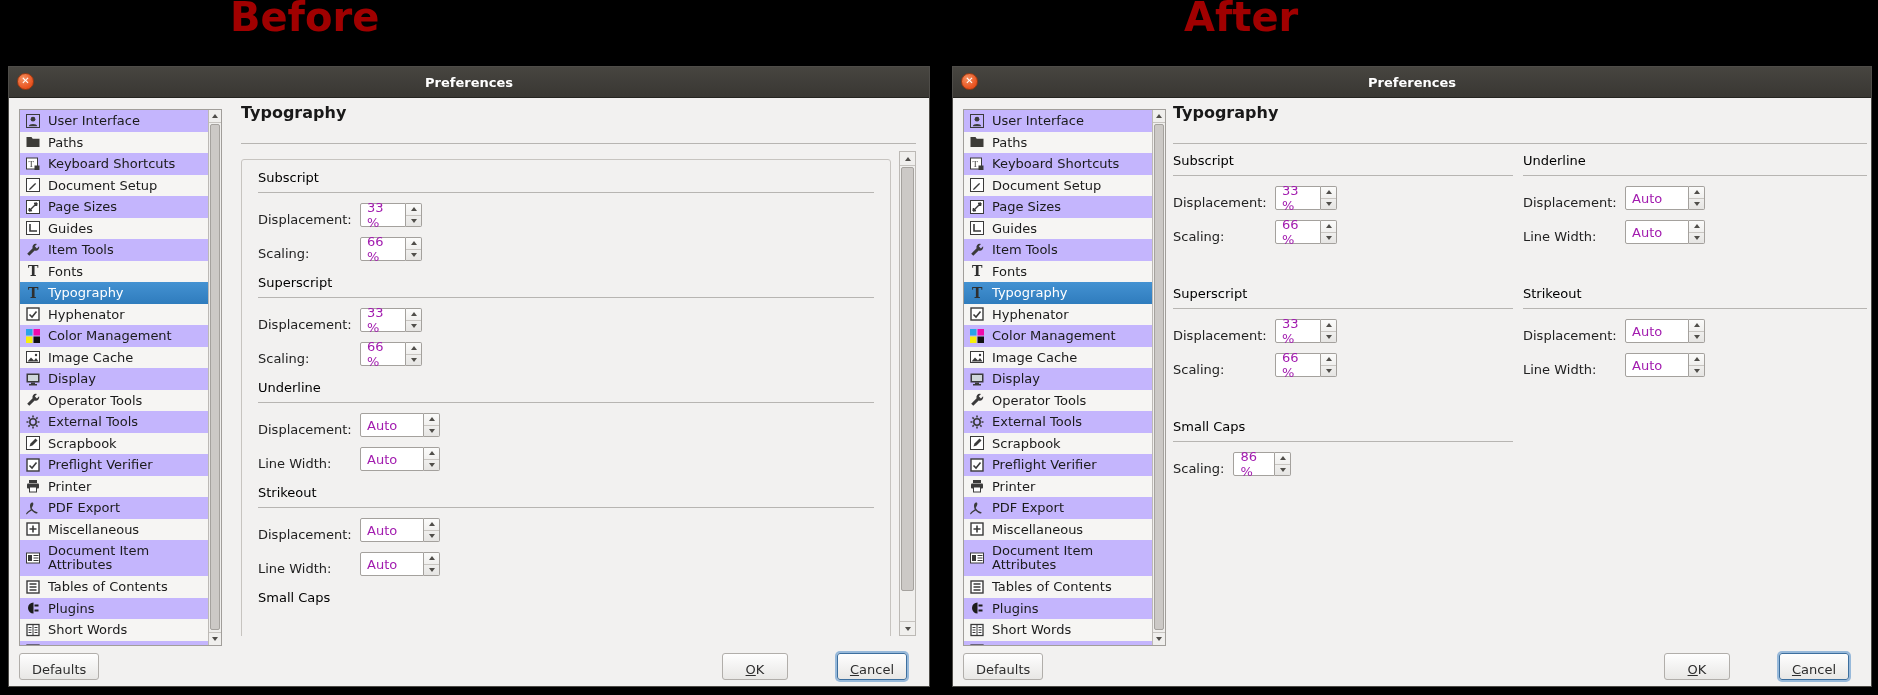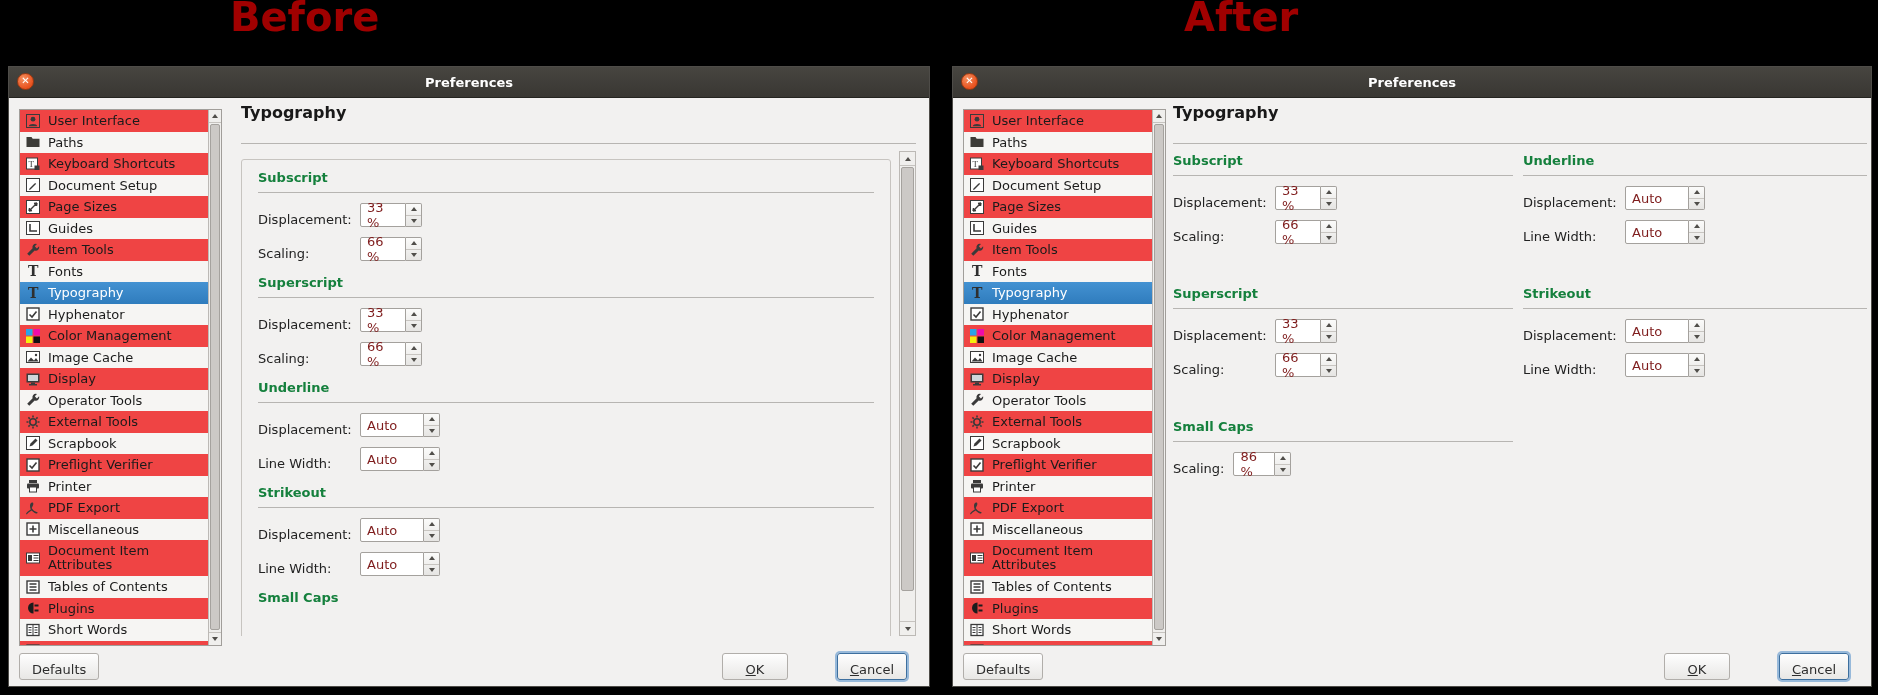--- a/index.html
+++ b/index.html
@@ -10,21 +10,21 @@
 
   .win{position:absolute;top:66px;height:621px;background:#f2f1f0;border:1px solid #4e4c48;box-sizing:border-box;}
   #win-before{left:8px;width:922px;}
   #win-after{left:952px;width:920px;}
 
   .titlebar{position:absolute;top:0;left:0;right:0;height:30px;background:linear-gradient(#474540,#393733);border-bottom:1px solid #252420;display:flex;align-items:center;justify-content:center;}
   .title{color:#fff;font-size:13px;font-weight:bold;}
   .closebtn{position:absolute;left:8px;top:6px;width:17px;height:17px;border-radius:50%;background:radial-gradient(circle at 35% 30%,#f58f5e,#e8521f 70%);border:1px solid #9c3a12;box-sizing:border-box;display:flex;align-items:center;justify-content:center;cursor:default;}
   .closebtn .x{color:#fff;font-size:10px;font-weight:bold;line-height:1;margin-top:-1px;}
 
-  .sidebar{position:absolute;left:10px;top:42px;width:203px;height:537px;background:#ef4444;border:1px solid #a19e9a;box-sizing:border-box;}
+  .sidebar{position:absolute;left:10px;top:42px;width:203px;height:537px;background:#c4b5fd;border:1px solid #a19e9a;box-sizing:border-box;}
   .sidebar-items{position:absolute;left:0;top:0;right:13px;bottom:0;overflow:hidden;}
   .side-item{display:flex;align-items:center;gap:7px;height:21.5px;padding-left:5px;font-size:13px;color:#1b1b1b;box-sizing:border-box;}
   .side-item:nth-child(even){background:#f6f5f3;}
   .side-item.twoline{height:36px;}
   .side-item.twoline .side-label{white-space:normal;line-height:1.1;}
   .side-label{white-space:nowrap;}
   .side-item.selected{background:linear-gradient(#4492d2,#2f7cbd);color:#fff;}
   .icon{width:16px;height:16px;flex:none;display:inline-block;}
   .icon svg{width:16px;height:16px;display:block;}
 
@@ -47,28 +47,28 @@
 
   .viewport{position:absolute;left:232px;top:84px;width:650px;height:485px;overflow:hidden;}
   .groupbox{margin-top:8px;border:1px solid #c7c4c0;border-radius:3px;padding:10px 16px;min-height:620px;box-sizing:border-box;}
   .main-scroll{position:absolute;left:890px;top:84px;width:17px;height:485px;border:1px solid #bcb9b5;background:#f0efed;box-sizing:border-box;}
   .main-scroll .sb-btn{height:14px;}
   .main-scroll .sb-thumb{top:15px;height:424px;}
 
   .aftergrid{position:absolute;left:220px;top:86px;width:694px;display:grid;grid-template-columns:340px 344px;column-gap:10px;row-gap:18px;}
 
   .section{margin-bottom:14px;}
-  .sec-heading{font-size:13px;font-weight:bold;color:#15803d;height:18px;}
+  .sec-heading{font-size:13px;font-weight:normal;color:#000000;height:18px;}
   .sec-rule{height:1px;background:#b7b5b2;margin:4px 0 10px;}
   .prow{display:flex;align-items:flex-end;height:24px;margin-bottom:10px;font-size:13px;color:#222;}
   .rlabel{width:102px;flex:none;}
   .section.compact .rlabel{width:auto;margin-right:9px;}
 
   .spin{display:inline-flex;height:24px;box-sizing:border-box;}
-  .spin-field{display:flex;align-items:center;padding:0 6px;border:1px solid #a4a19d;background:#fff;border-radius:2px 0 0 2px;box-sizing:border-box;font-size:13px;color:#7f1d1d;}
+  .spin-field{display:flex;align-items:center;padding:0 6px;border:1px solid #a4a19d;background:#fff;border-radius:2px 0 0 2px;box-sizing:border-box;font-size:13px;color:#a21caf;}
   .spin-btns{width:16px;flex:none;display:flex;flex-direction:column;border:1px solid #a4a19d;border-left:none;border-radius:0 2px 2px 0;background:linear-gradient(#fbfbfa,#e6e5e3);box-sizing:border-box;}
   .spin-b{flex:1;display:flex;align-items:center;justify-content:center;}
   .spin-b.up{border-bottom:1px solid #c8c5c1;}
 
   .btnrow{position:absolute;left:10px;top:586px;display:flex;align-items:center;gap:18px;}
   #win-before .btnrow{width:888px;}
   #win-after .btnrow{width:886px;}
   .spacer{flex:1;}
   .btn{height:27px;padding:8px 12px;min-width:66px;font-size:13px;color:#2d2d2d;background:linear-gradient(#fefefe,#e8e7e5);border:1px solid #b1aeaa;border-radius:3px;box-sizing:border-box;font-family:inherit;}
   .btn.defaults{min-width:72px;}

